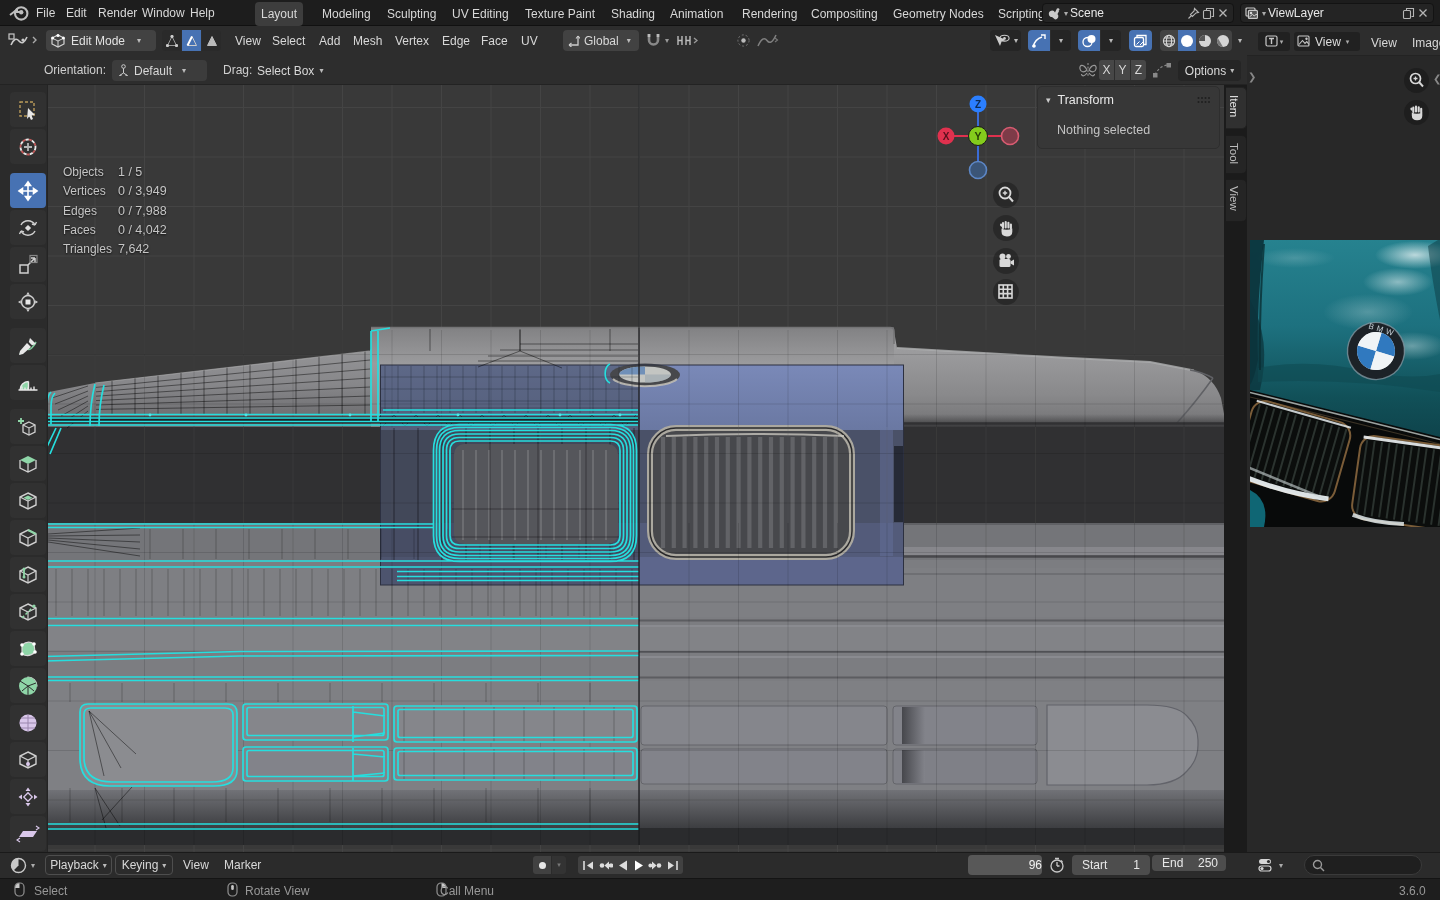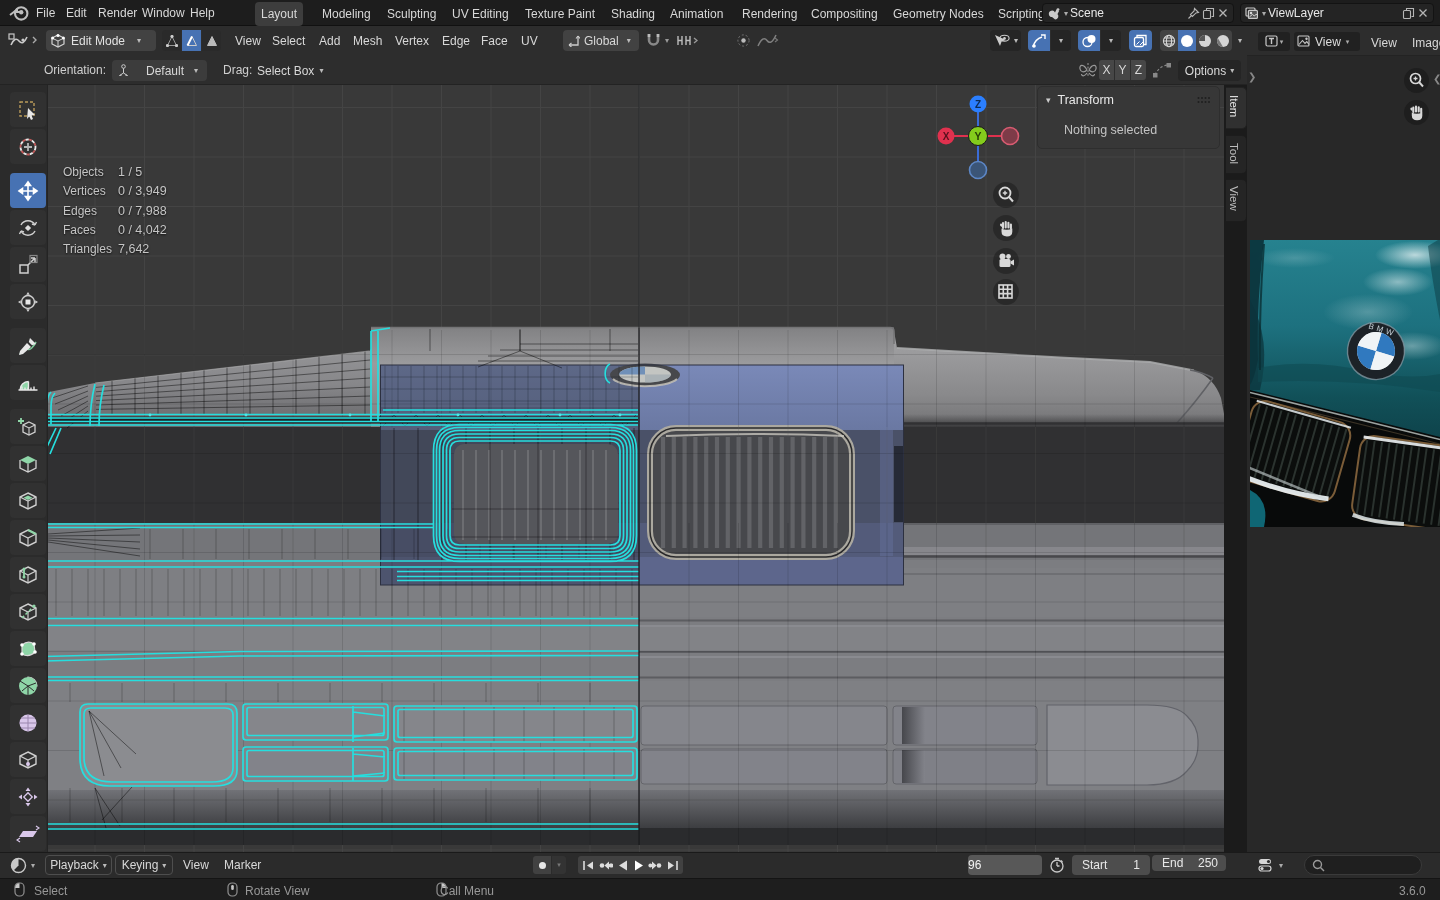--- a/index.html
+++ b/index.html
@@ -218,21 +218,21 @@
  <span style="color:#bbb;font-size:8px;margin-left:6px">▾</span>
 </div>
 
 <div class="abs t" style="left:44px;top:64px;color:#cfcfcf">Orientation:</div>
 <div class="abs row" style="left:112px;top:60px;width:95px;height:21px;background:#3c3c3c;border-radius:4px">
  <svg width="13" height="13" style="margin-left:5px" viewBox="0 0 13 13">
         <circle cx="6.5" cy="2.5" r="1.8" fill="none" stroke="#ccc" stroke-width="1"></circle>
         <path d="M6.5,4.3 L6.5,9 M6.5,9 L2.5,11.5 M6.5,9 L10.5,11.5" stroke="#ccc" stroke-width="1" fill="none"></path>
         <path d="M2.5,11.5 l2.2,-0.4 M10.5,11.5 l-2.2,-0.4" stroke="#ccc" stroke-width="1"></path>
       </svg>
- <span class="t" style="margin-left:16px">Default</span>
+ <span class="t" style="margin-left:4px">Default</span>
  <span style="color:#bbb;font-size:8px;margin-left:10px">▾</span>
 </div>
 <div class="abs t" style="left:223px;top:64px;color:#cfcfcf">Drag:</div>
 <div class="abs row" style="left:257px;top:60px;width:78px;height:21px">
  <span class="t">Select Box</span>
       <span style="color:#bbb;font-size:8px;margin-left:5px">▾</span>
 </div>
 <svg class="abs" style="left:1078px;top:61px" width="20" height="18" viewBox="0 0 20 18">
  <path d="M9,9 C6,3 1,3 2,8 C2.6,11 6,12 9,9 M11,9 C14,3 19,3 18,8 C17.4,11 14,12 11,9 M9,12 C7,15 4,16 3.5,13 M11,12 C13,15 16,16 16.5,13" fill="none" stroke="#999" stroke-width="1.2"></path>
  <path d="M10,2 L10,16" stroke="#999" stroke-width="1" stroke-dasharray="2 1.6"></path>
@@ -412,21 +412,21 @@
             <circle cx="5" cy="2" r="1"></circle>
             <circle cx="8.5" cy="2" r="1"></circle>
             <circle cx="12" cy="2" r="1"></circle>
             <circle cx="1.5" cy="6" r="1"></circle>
             <circle cx="5" cy="6" r="1"></circle>
             <circle cx="8.5" cy="6" r="1"></circle>
             <circle cx="12" cy="6" r="1"></circle>
           </g>
   </svg>
  </div>
- <div style="color:#c3c3c3;font-size:12.5px;margin:10px 0 0 26px">Nothing selected</div>
+ <div style="color:#c3c3c3;font-size:12.5px;margin:10px 0 0 19px">Nothing selected</div>
 </div>
 <div class="abs" style="left:1224px;top:85px;width:23px;height:767px;background:#1b1b1b"></div>
 <div class="abs" style="left:1226px;top:87px;width:21px;height:42px;background:#303030;border-radius:0 5px 5px 0;border:1px solid #222;border-left:none"></div>
 <div class="abs" style="left:1226px;top:135px;width:21px;height:39px;background:#252525;border-radius:0 5px 5px 0;border:1px solid #1c1c1c;border-left:none"></div>
 <div class="abs" style="left:1226px;top:179px;width:21px;height:43px;background:#252525;border-radius:0 5px 5px 0;border:1px solid #1c1c1c;border-left:none"></div>
 <div class="abs" style="left:1228px;top:95px;color:#e6e6e6;font-size:11.5px;writing-mode:vertical-rl">Item</div>
 <div class="abs" style="left:1228px;top:143px;color:#bdbdbd;font-size:11.5px;writing-mode:vertical-rl">Tool</div>
 <div class="abs" style="left:1228px;top:186px;color:#bdbdbd;font-size:11.5px;writing-mode:vertical-rl">View</div>
 <div class="abs" style="left:0;top:85px;width:48px;height:767px;background:#2b2b2b;border-right:1px solid #242424"></div>
     <div class="abs" style="left:10px;top:92px;width:36px;height:35px;background:#313131;border-radius:4px"></div>
@@ -681,21 +681,21 @@
  <svg width="15" height="11" style="margin-left:3px" viewBox="0 0 15 11">
         <path d="M8.5,5.5 L4,1.5 L4,9.5 Z" fill="#ddd"></path>
         <circle cx="2.4" cy="5.5" r="2" fill="#ddd"></circle>
         <circle cx="11" cy="5.5" r="2.3" fill="#ddd"></circle>
       </svg>
  <svg width="13" height="11" style="margin-left:3px" viewBox="0 0 13 11">
         <path d="M11,1 v9" stroke="#ddd" stroke-width="1.6"></path>
         <path d="M2,1.5 L8,5.5 L2,9.5 Z" fill="#ddd"></path>
       </svg>
 </div>
-<div class="abs" style="left:968px;top:855px;width:74px;height:20px;background:#585858;border-radius:4px;color:#f2f2f2;font-size:12px;text-align:left;line-height:20px">96</div>
+<div class="abs" style="left:968px;top:855px;width:74px;height:20px;background:#585858;border-radius:4px;color:#f2f2f2;font-size:12px;text-align:right;line-height:20px">96</div>
 <svg class="abs" style="left:1049px;top:857px" width="16" height="16" viewBox="0 0 16 16">
       <circle cx="8" cy="9" r="6" fill="none" stroke="#c9c9c9" stroke-width="1.3"></circle>
       <path d="M8,9 L8,5 M8,9 L10.5,9 M6,1.5 h4 M12,3.5 l1.5,1.5" stroke="#c9c9c9" stroke-width="1.3"></path>
     </svg>
 <div class="abs row" style="left:1072px;top:855px;width:78px;height:20px;background:#4d4d4d;border-radius:4px">
  <span class="t" style="margin-left:10px;color:#e8e8e8">Start</span>
       <span class="t" style="margin-left:auto;margin-right:10px;color:#e8e8e8">1</span>
 </div>
 <div class="abs row" style="left:1152px;top:855px;width:74px;height:16px;background:#4d4d4d;border-radius:4px">
  <span class="t" style="margin-left:10px;color:#e8e8e8">End</span>

